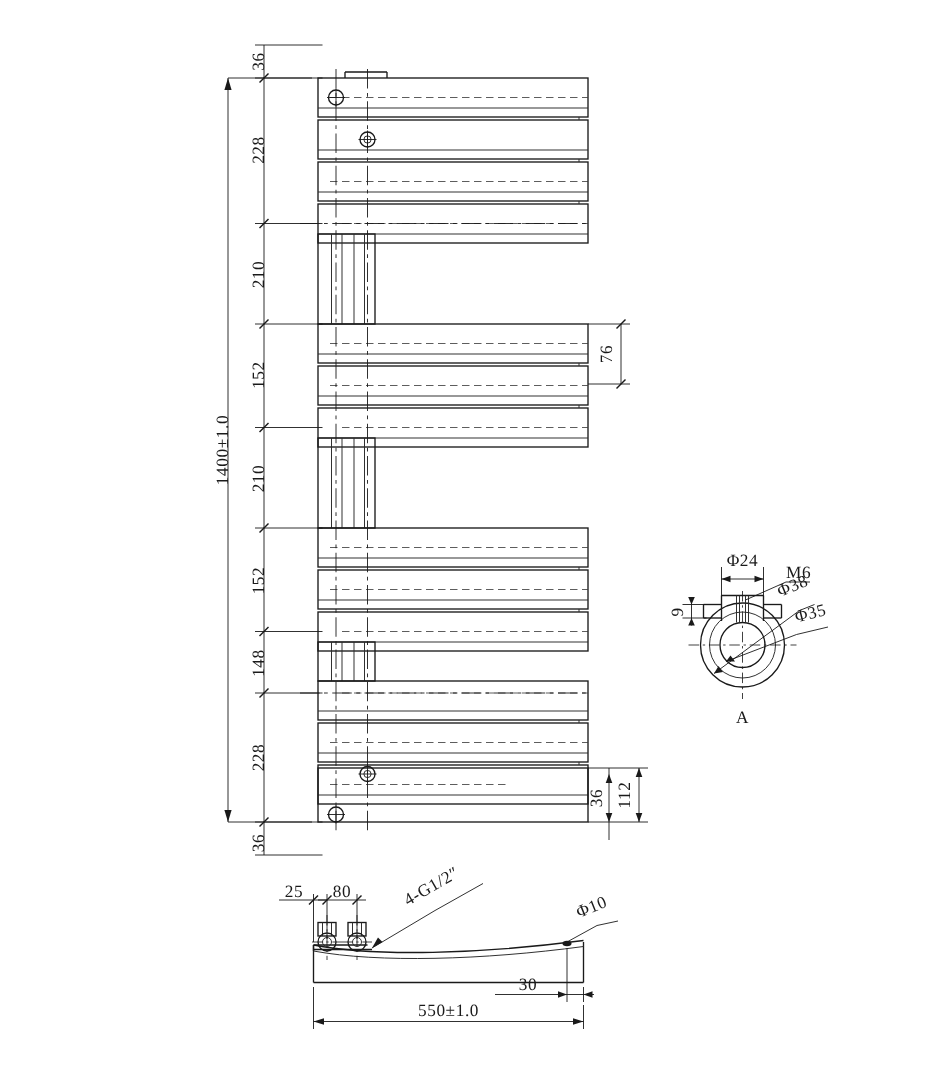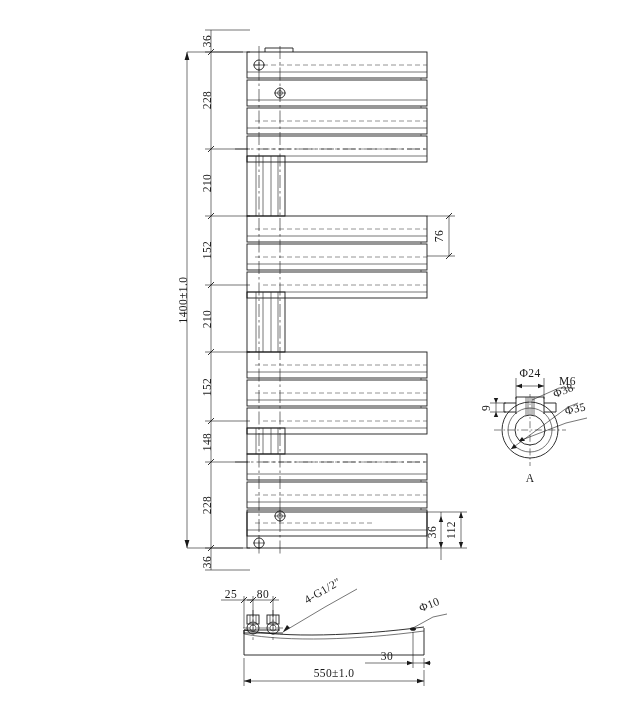--- a/index.html
+++ b/index.html
@@ -14,21 +14,20 @@
     position: relative;
     overflow: hidden;
     font-family: "Liberation Serif", serif;
   }
   #drawing-root {
     position: absolute;
     left: 0;
     top: 0;
     width: 520px;
     height: 712px;
-    padding-left: 35px;
   }
   svg#cad {
     display: block;
     width: 620px;
     height: 712px;
     background: #ffffff;
   }
   .obj     { fill: none; stroke: #1a1a1a; stroke-width: 0.9; }
   .objthin { fill: none; stroke: #2b2b2b; stroke-width: 0.65; }
   .dim     { fill: none; stroke: #1a1a1a; stroke-width: 0.6; }

